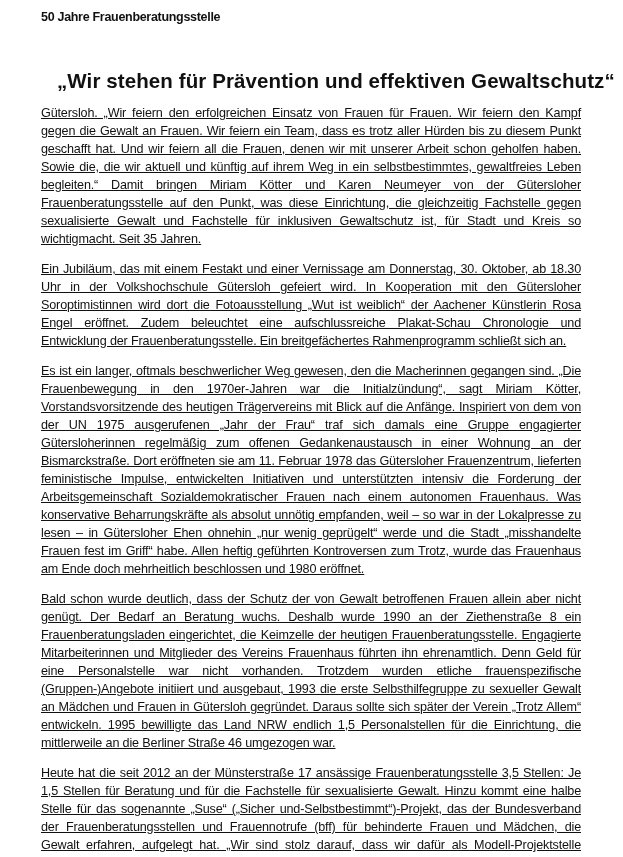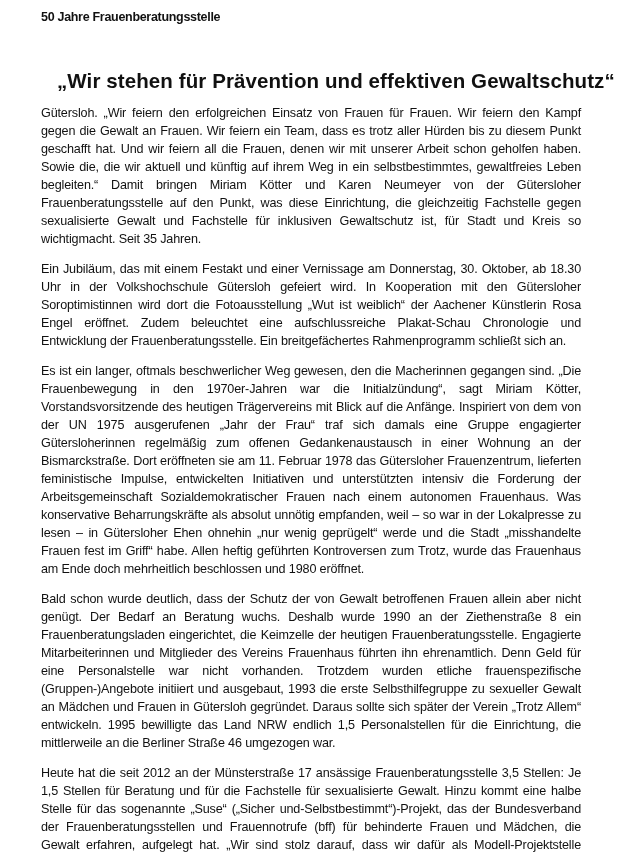--- a/index.html
+++ b/index.html
@@ -19,21 +19,21 @@
     font-size: 20.5px; font-weight: bold; margin: 16px;
     text-align: justify; text-align-last: justify;
     letter-spacing: 0.1px; white-space: nowrap;
   }
   .body {
     position: absolute; top: 104px; left: 0; width: 540px;
   }
   .para {
     margin: 0 0 12px 0;
     font-size: 12.6px; line-height: 18px;
-    text-align: justify; letter-spacing: -0.15px;
+    text-align: justify; letter-spacing: -0.15px; text-decoration: underline;
   }
 </style>
 </head>
 <body>
 
 <div class="page">
   <div class="kicker">50 Jahre Frauenberatungsstelle</div>
   <h1 class="headline">„Wir stehen für Prävention und effektiven Gewaltschutz“</h1>
   <div class="body">
     <p class="para">Gütersloh. „Wir feiern den erfolgreichen Einsatz von Frauen für Frauen. Wir feiern den Kampf gegen die Gewalt an Frauen. Wir feiern ein Team, dass es trotz aller Hürden bis zu diesem Punkt geschafft hat. Und wir feiern all die Frauen, denen wir mit unserer Arbeit schon geholfen haben. Sowie die, die wir aktuell und künftig auf ihrem Weg in ein selbstbestimmtes, gewaltfreies Leben begleiten.“ Damit bringen Miriam Kötter und Karen Neumeyer von der Gütersloher Frauenberatungsstelle auf den Punkt, was diese Einrichtung, die gleichzeitig Fachstelle gegen sexualisierte Gewalt und Fachstelle für inklusiven Gewaltschutz ist, für Stadt und Kreis so wichtigmacht. Seit 35 Jahren.</p>

